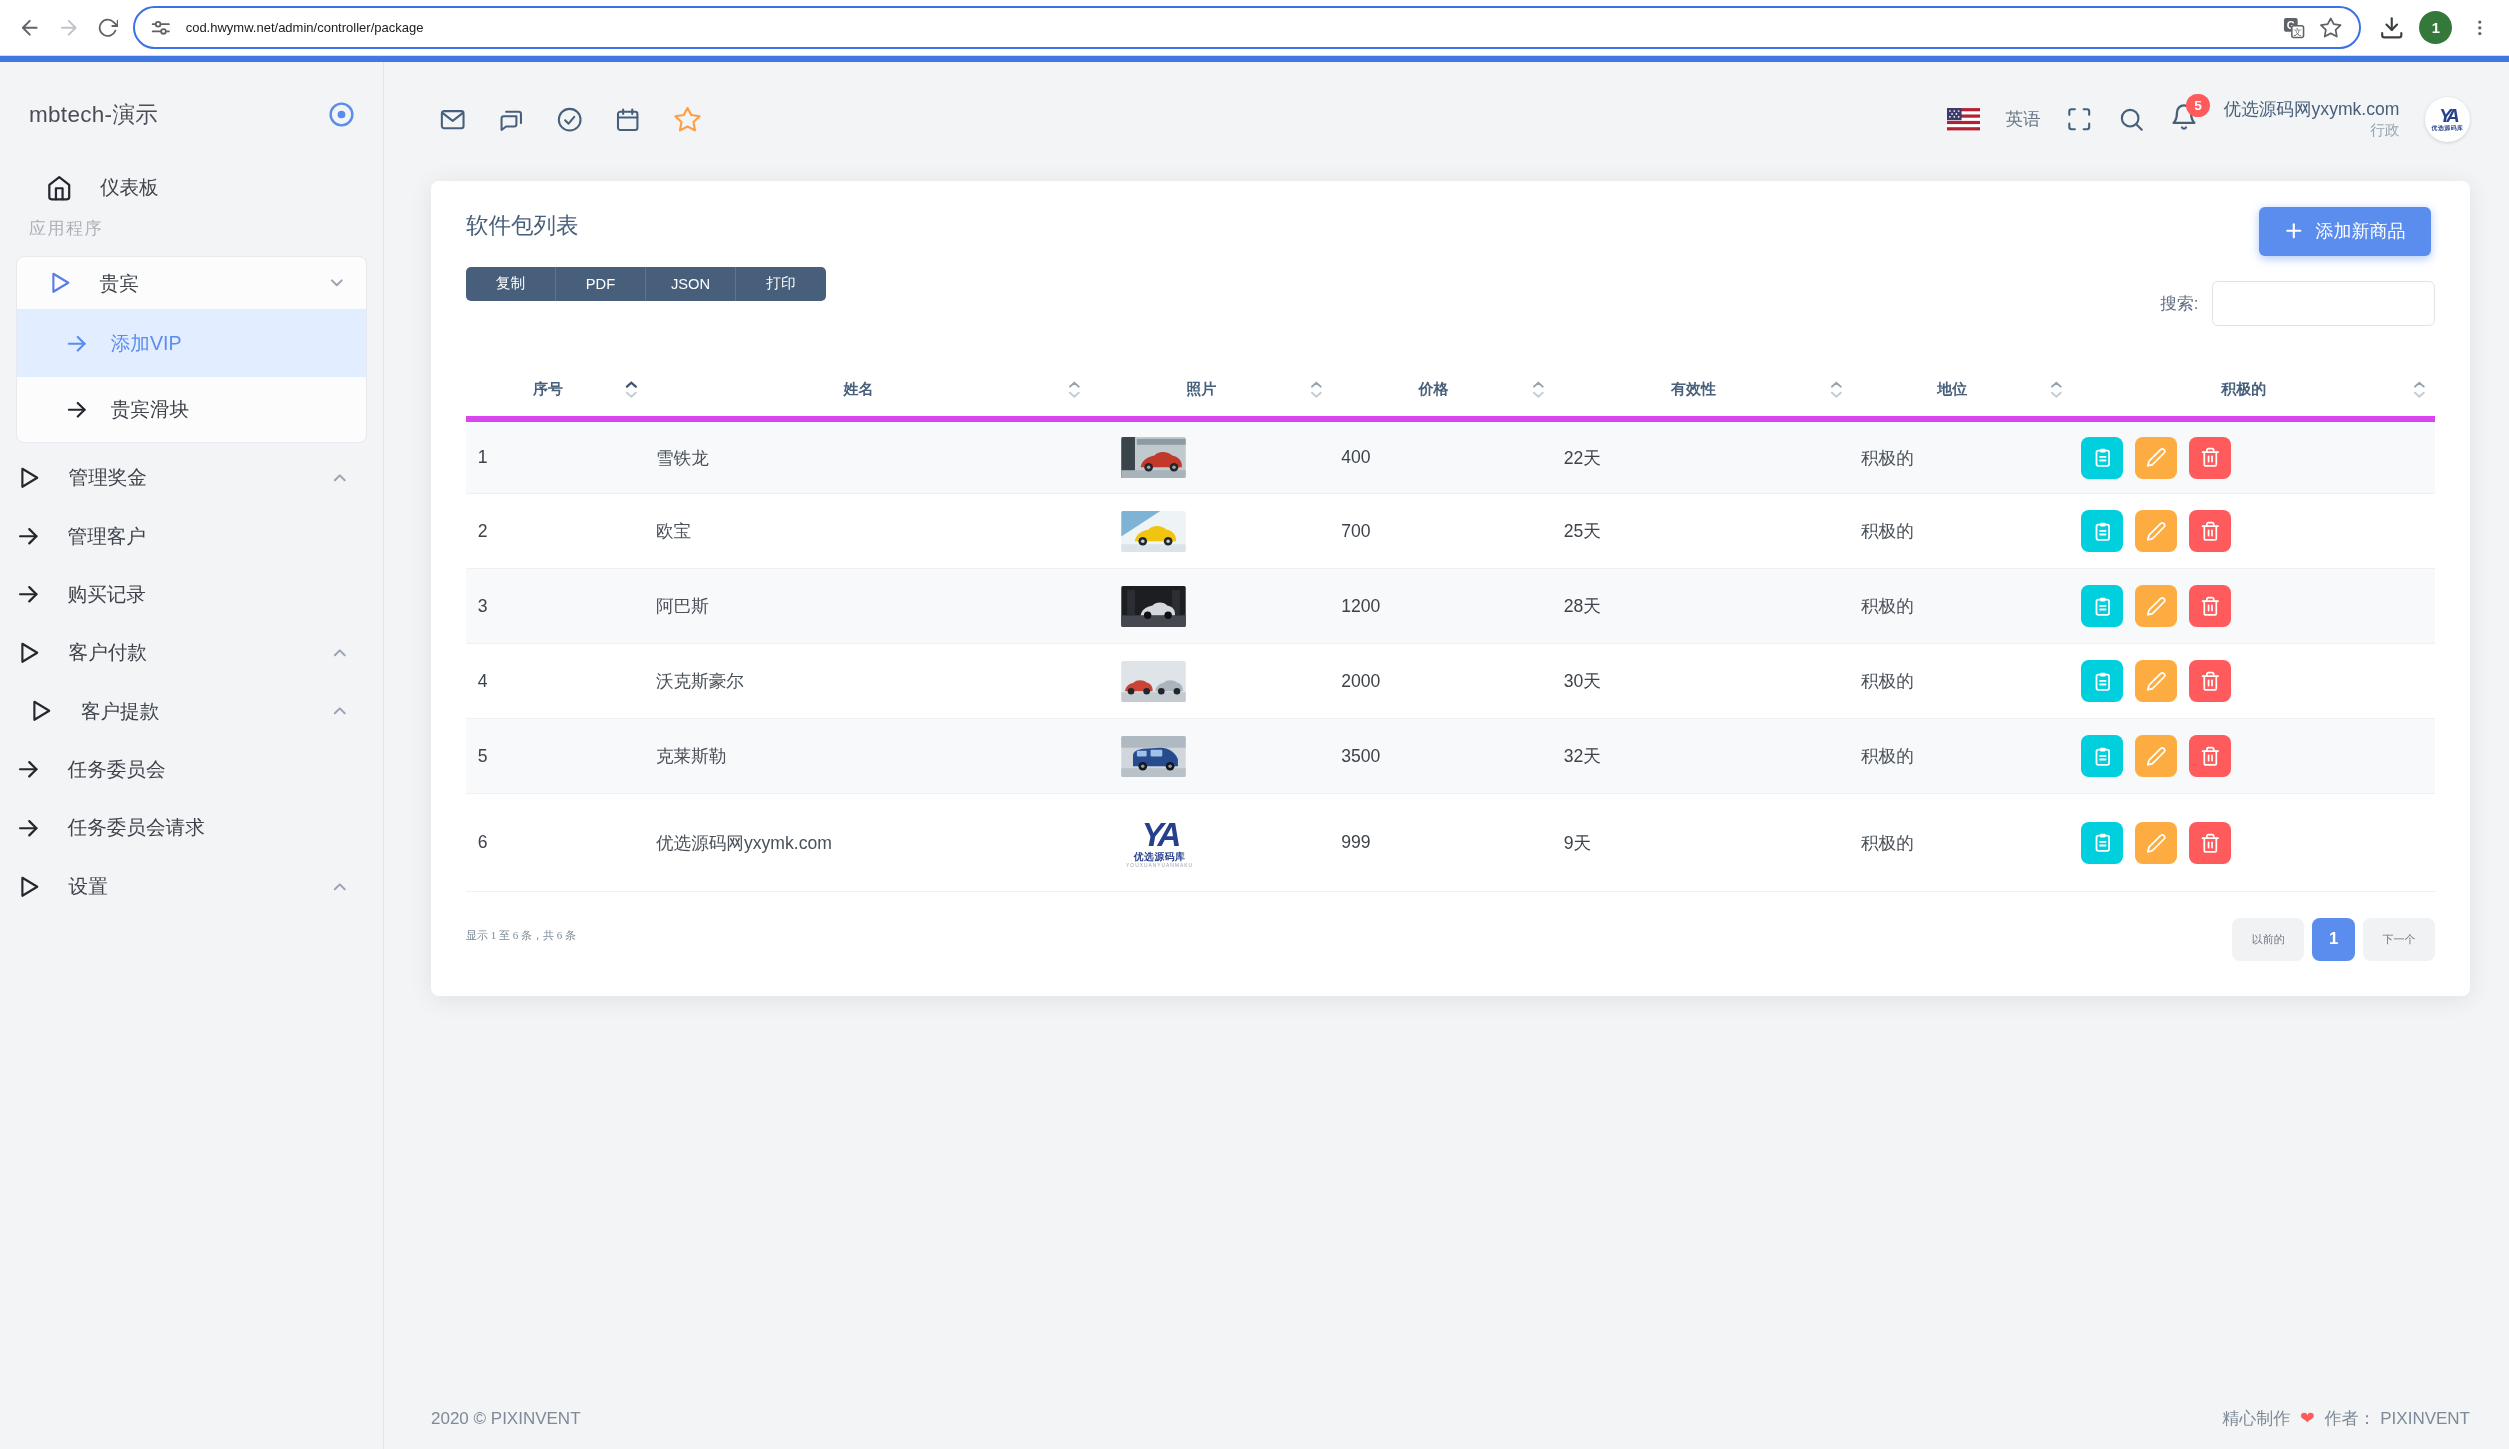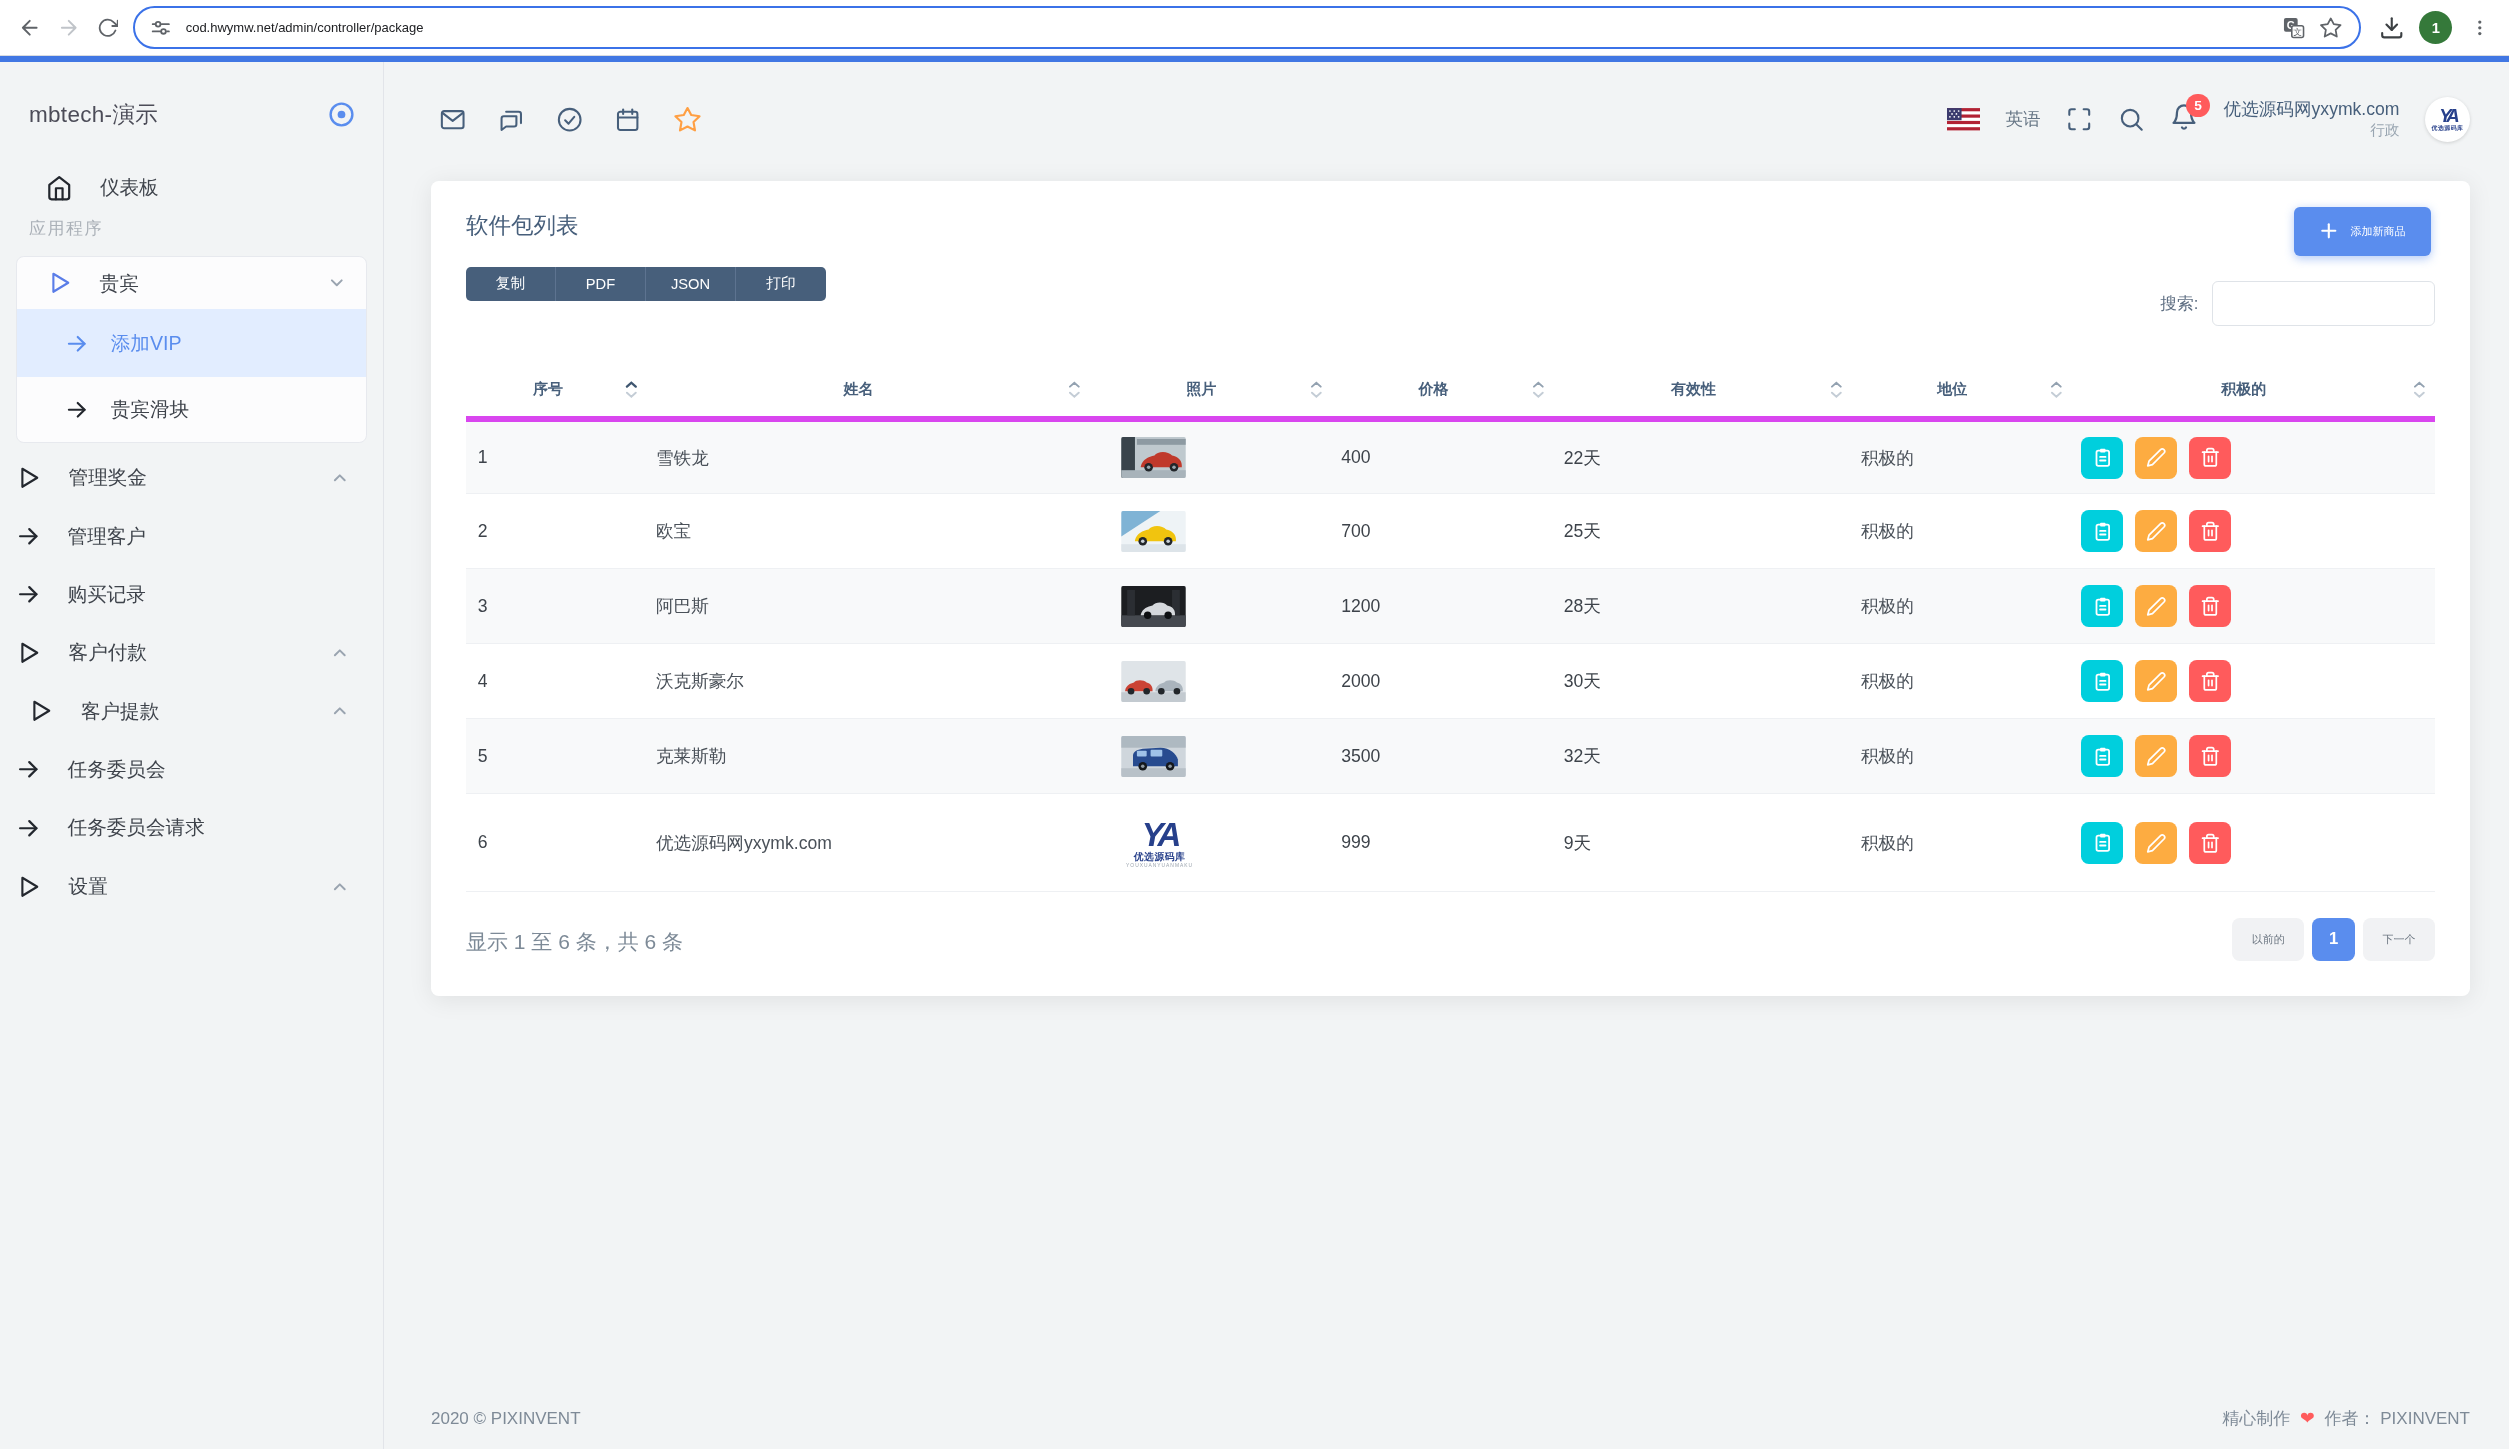--- a/index.html
+++ b/index.html
@@ -47,21 +47,21 @@
   .user-role { font-size:14.7px; color:#99a5b1; }
   .avatar { width:45px; height:45px; border-radius:50%; background:#fff; box-shadow:0 1px 3.9px rgba(0,0,0,.15); display:flex; flex-direction:column; align-items:center; justify-content:center; overflow:hidden; }
   .ya-mono { font-weight:800; font-style:italic; color:#27408b; letter-spacing:-3.9px; line-height:1; }
   .ya-cap { color:#27408b; font-weight:700; line-height:1.2; letter-spacing:0.5px; }
   .avatar .ya-mono { font-size:18.6px; }
   .avatar .ya-cap { font-size:5.9px; }
 
   
   .card { margin:23.5px 39px 0 47px; background:#fff; border-radius:7.8px; box-shadow:0 3.9px 24.5px rgba(0,0,0,.08); padding:29px 35px 35px 35px; position:relative; }
   .card-title { font-size:22.5px; color:#475f7b; font-weight:500; }
-  .add-btn { position:absolute; top:25.5px; right:39px; height:49px; padding:0 25.5px; background:#5a8dee; border:none; border-radius:5.9px; color:#fff; font-size:11px; display:flex; align-items:center; gap:11.8px; cursor:pointer; box-shadow:0 2.9px 9.8px rgba(90,141,238,.45); font-family:inherit; }
+  .add-btn { position:absolute; top:25.5px; right:39px; height:49px; padding:0 25.5px; background:#5a8dee; border:none; border-radius:5.9px; color:#fff; font-size:18px; display:flex; align-items:center; gap:11.8px; cursor:pointer; box-shadow:0 2.9px 9.8px rgba(90,141,238,.45); font-family:inherit; }
   .export-group { margin-top:25.5px; display:inline-flex; border-radius:4.9px; overflow:hidden; }
   .export-btn { background:#475f7b; color:#fff; border:none; border-right:1px solid #5d7390; width:90px; height:34px; font-size:14.7px; cursor:pointer; font-family:inherit; }
   .export-btn:last-child { border-right:none; }
   .search-wrap { position:absolute; top:100px; right:35px; display:flex; align-items:center; gap:13.7px; }
   .search-label { font-size:16.7px; color:#5e6e82; }
   .search-input { width:223px; height:45px; border:1px solid #dfe3e8; border-radius:5.9px; background:#fff; font-size:16.7px; padding:0 11.8px; color:#475f7b; outline:none; font-family:inherit; }
 
   table { width:100%; border-collapse:collapse; margin-top:63px; table-layout:fixed; }
   col.c1{width:9.2%} col.c2{width:22.5%} col.c3{width:12.3%} col.c4{width:11.3%} col.c5{width:15.1%} col.c6{width:11.2%} col.c7{width:18.4%}
   th { text-align:center; font-size:15px; font-weight:700; color:#475f7b; padding:16.7px 29px 16.7px 8.8px; border-bottom:6px solid #d946ef; position:relative; cursor:pointer; white-space:nowrap; }
@@ -77,21 +77,21 @@
   .logo-thumb .ya-mono { font-size:33px; }
   .logo-thumb .ya-cap { font-size:9.8px; }
   .logo-thumb .ya-sub { font-size:4.9px; color:#9aa3ad; letter-spacing:1px; }
   .actions { display:flex; gap:11.8px; align-items:center; }
   .act-btn { width:42px; height:42px; border:none; border-radius:7.8px; display:flex; align-items:center; justify-content:center; cursor:pointer; }
   .act-note { background:#00cfdd; }
   .act-edit { background:#fdac41; }
   .act-del  { background:#ff5b5c; }
 
   .table-foot { display:flex; align-items:flex-start; justify-content:space-between; margin-top:25.5px; }
-  .info-text { font-size:21px; color:#7d8a97; padding-top:9.8px; }
+  .info-text { font-size:11px; color:#7d8a97; padding-top:9.8px;font-family:Liberation Serif, serif; }
   .pager { display:flex; align-items:center; }
   .pg-btn { height:43px; padding:0 19.6px; background:#f1f2f4; border:none; border-radius:7.8px; font-size:11px; color:#6c7681; cursor:pointer; font-family:inherit; }
   .pg-cur { width:43px; height:43px; background:#5a8dee; color:#fff; border:none; border-radius:7.8px; font-size:16.7px; font-weight:700; margin:0 7.8px; cursor:pointer; font-family:inherit; }
 
   .app-footer { margin-top:auto; display:flex; justify-content:space-between; align-items:center; padding:0 39px 19.6px 47px; font-size:17px; color:#7e8a97; }
   .foot-right { display:flex; align-items:center; gap:9.8px; }
   .heart { color:#ff5b5c; font-size:17.6px; }
 </style>
 </head>
 <body>

